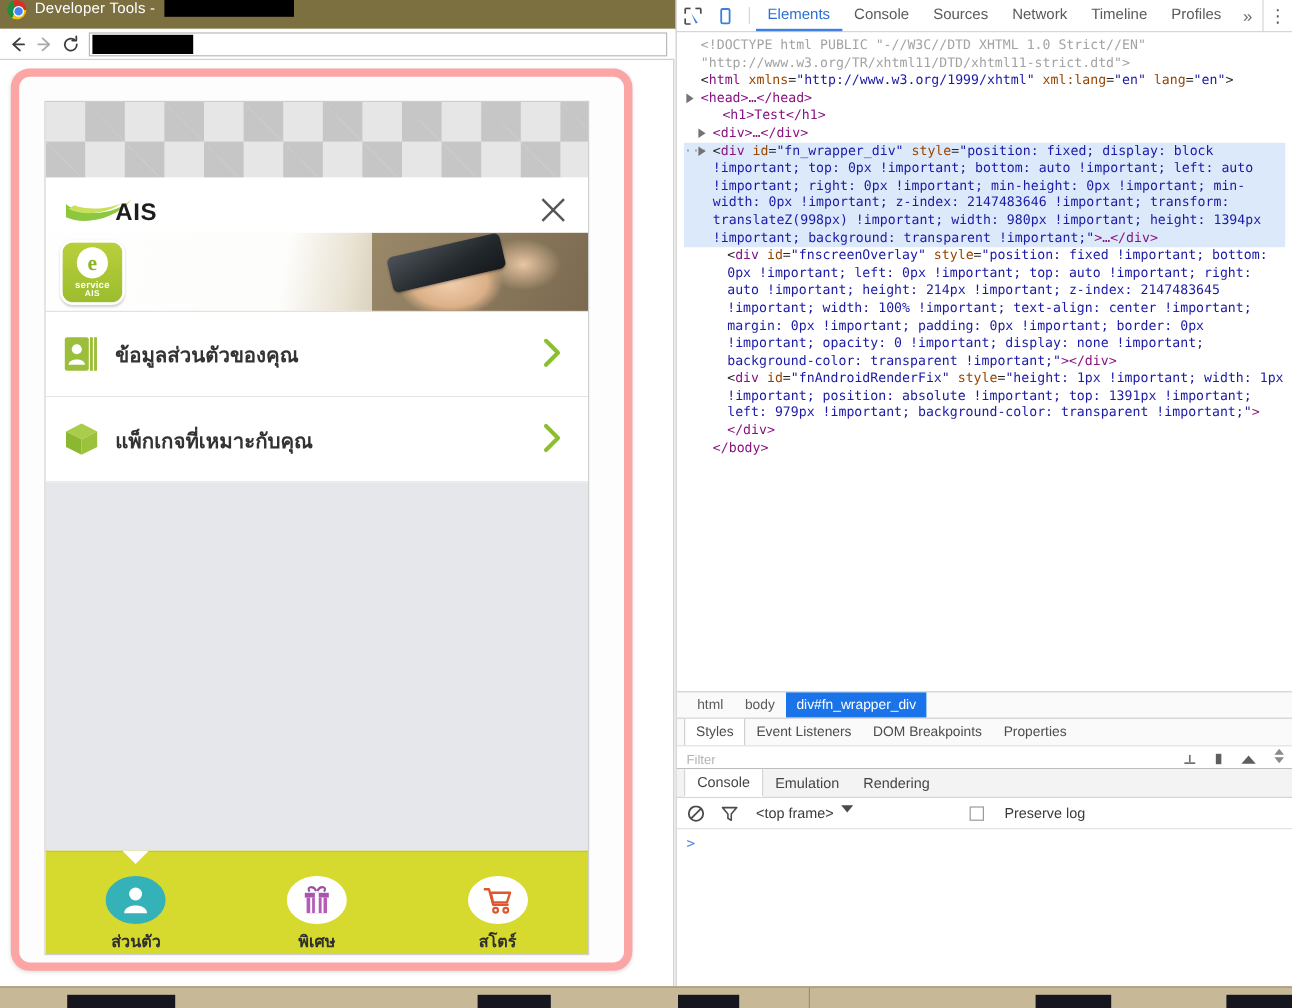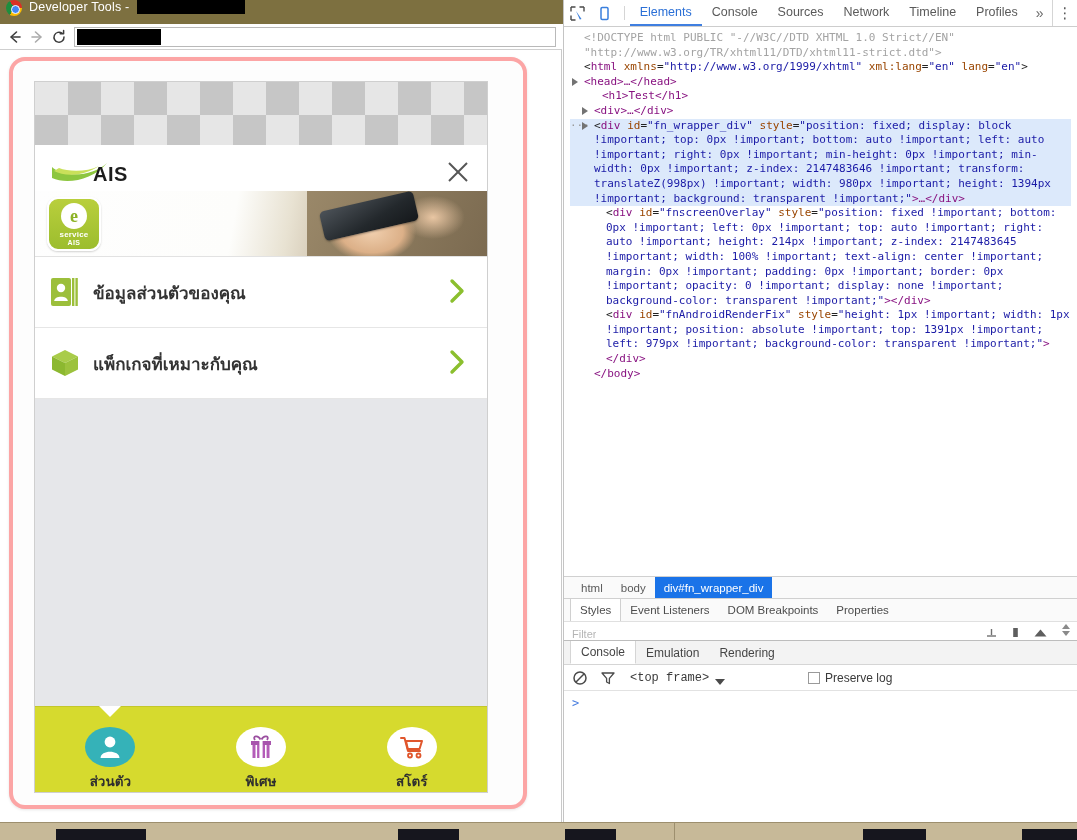--- a/index.html
+++ b/index.html
@@ -62,21 +62,21 @@
   
   .viewport {
     position: absolute; left: 0; top: 50px; width: 562px; height: 772px;
     background: #ffffff; overflow: hidden;
     border-right: 1px solid #c9c9c9;
   }
 
   
   .phone-frame {
     position: absolute; left: 9px; top: 7px; width: 518px; height: 752px;
-    background: #fdfdfd; border: 4px solid #fca5a5; border-radius: 16px;
+    background: #fdfdfd; border: 7px solid #fca5a5; border-radius: 16px;
     box-shadow: 0 1px 3px rgba(0,0,0,.10);
   }
   .phone-screen {
     position: absolute; left: 21px; top: 20px; width: 454px; height: 712px;
     background: #ffffff; border: 1px solid #cfcfcf; overflow: hidden;
     display: flex; flex-direction: column;
   }
 
   
   .checker {
@@ -295,25 +295,25 @@
   .drawer-tab {
     padding: 0 10px; display: flex; align-items: center; font-size: 12px; color: #454545; cursor: pointer;
   }
   .drawer-tab.active { background: #ffffff; border: 1px solid #d5d5d5; border-bottom-color: #ffffff; border-top: none; }
   .console-toolbar {
     height: 26px; flex: 0 0 auto; display: flex; align-items: center;
     border-bottom: 1px solid #e2e2e2; padding: 0 6px; gap: 8px;
   }
   .ct-icon { width: 20px; height: 20px; display: flex; align-items: center; justify-content: center; cursor: pointer; }
   .frame-select {
-    display: flex; align-items: flex-end; gap: 6px; min-width: 170px; cursor: pointer;
-    font-size: 12px; color: #3a3a3a; margin-left: 4px; font-family: Liberation Mono, monospace;
+    display: flex; align-items: flex-start; gap: 6px; min-width: 170px; cursor: pointer;
+    font-size: 12px; color: #3a3a3a; margin-left: 4px;
   }
   .caret-dn { width: 0; height: 0; border-left: 5px solid transparent; border-right: 5px solid transparent; border-top: 6px solid #4a4a4a; }
-  .preserve { display: flex; align-items: center; gap: 5px; font-size: 12px; color: #3a3a3a; cursor: pointer; }
+  .preserve { display: flex; align-items: center; gap: 17px; font-size: 12px; color: #3a3a3a; cursor: pointer; }
   .chk { width: 12px; height: 12px; border: 1px solid #9a9a9a; background: #fff; }
   .console-body { flex: 1 1 auto; padding: 5px 8px; }
   .prompt { color: #4a7fe0; font-size: 12px; font-family: "DejaVu Sans Mono", monospace; }
 
   
   .taskbar {
     position: absolute; left: 0; bottom: 0; width: 1077px; height: 18px;
     background: #c7b998; border-top: 1px solid #9d8f6e;
     display: flex; align-items: center;
   }

